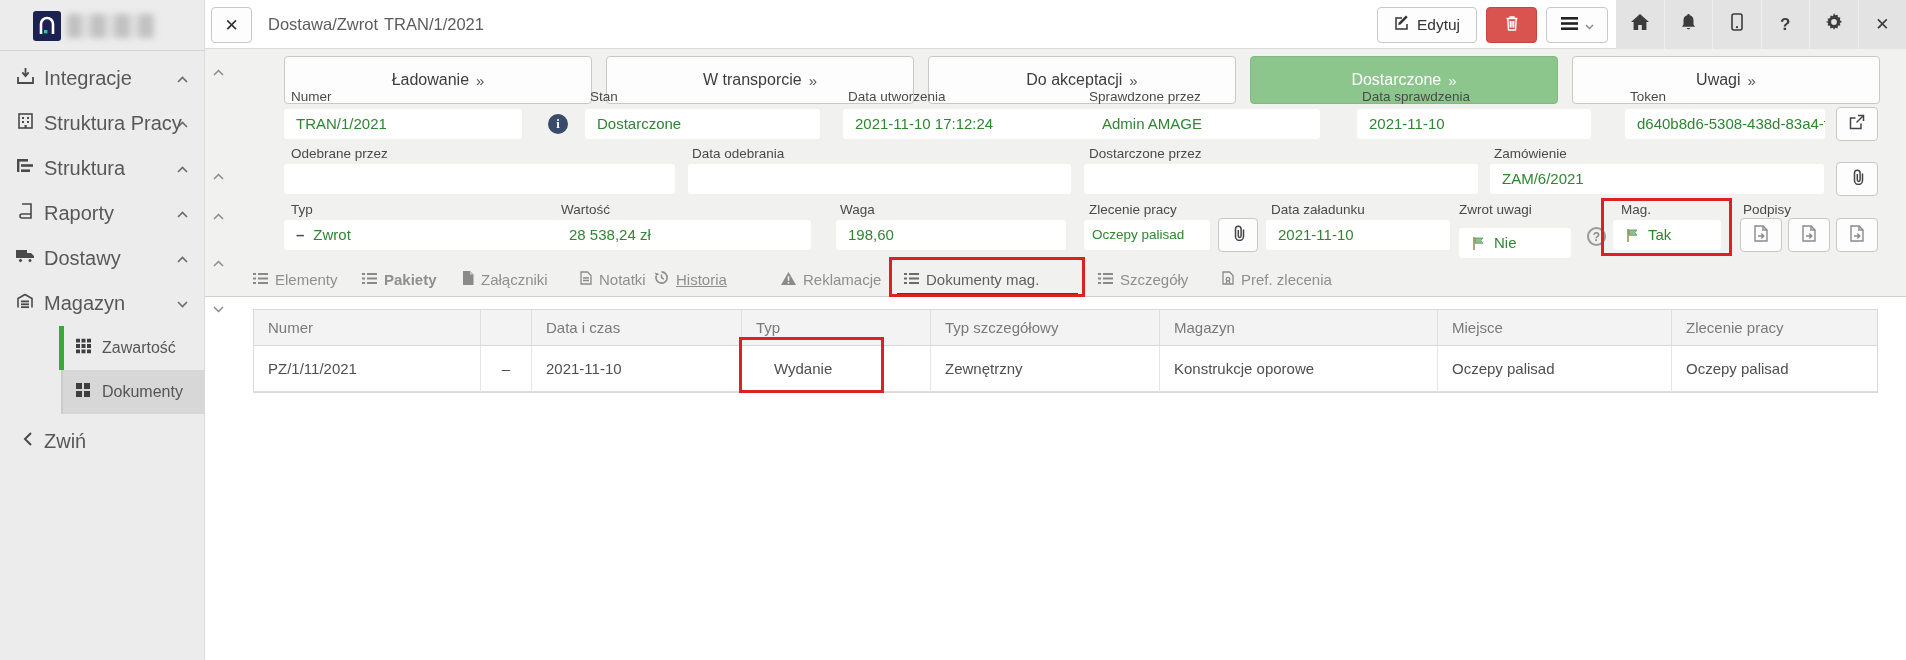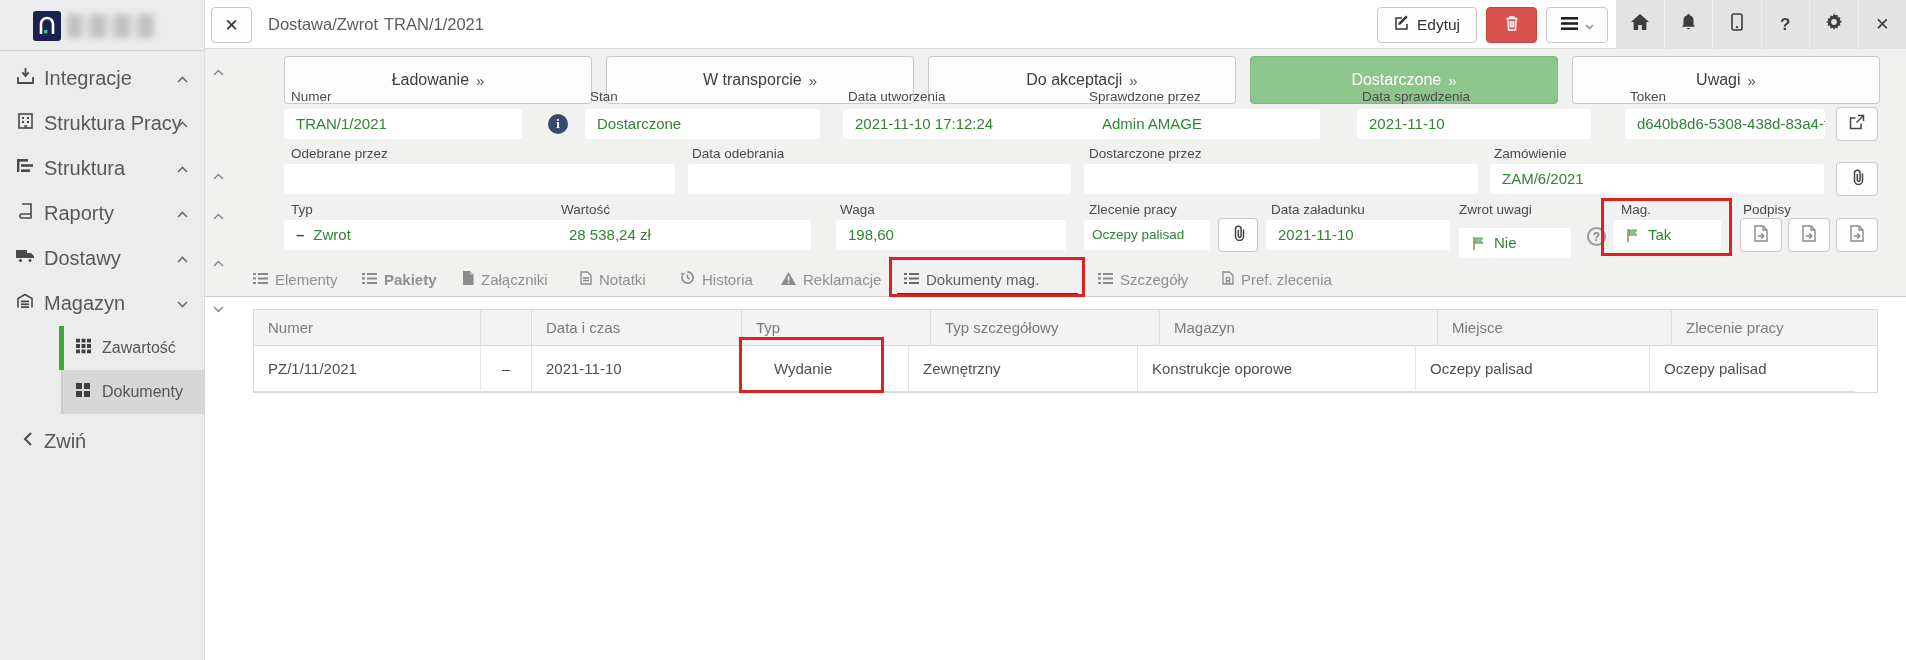--- a/index.html
+++ b/index.html
@@ -472,21 +472,21 @@
         </svg></span>
     <span>Załączniki</span>
   </div>
   <div class="abs tab" style="left:580px;">
     <span><svg width="12" height="14" viewBox="0 0 12 14" fill="none" stroke="#8a8a8a" stroke-width="1.3">
           <path d="M1 1 h6.5 l3.5 3.5 V13 H1 z"></path>
           <path d="M3 7 h6 M3 9.5 h6"></path>
         </svg></span>
     <span>Notatki</span>
   </div>
-  <div class="abs tab" style="left:680px;">
+  <div class="abs tab" style="left:654px;text-decoration:underline;">
     <span><svg width="15" height="15" viewBox="0 0 16 16">
           <path d="M8 2 a6 6 0 1 1 -5.7 4.2" fill="none" stroke="#8a8a8a" stroke-width="1.7"></path>
           <path d="M0.6 2.6 l2 3.4 3.2-1.8 z" fill="#8a8a8a"></path>
           <path d="M8 4.8 v3.4 l2.6 1.5" stroke="#8a8a8a" stroke-width="1.5" fill="none"></path>
         </svg></span>
     <span>Historia</span>
   </div>
   <div class="abs tab" style="left:781px;">
     <span><svg width="15" height="13" viewBox="0 0 15 13">
           <path d="M7.5 0 L15 13 H0 Z" fill="#8a8a8a"></path>
@@ -542,21 +542,21 @@
       <div class="th" style="width:189px;">Typ</div>
       <div class="th" style="width:229px;">Typ szczegółowy</div>
       <div class="th" style="width:278px;">Magazyn</div>
       <div class="th" style="width:234px;">Miejsce</div>
       <div class="th" style="width:205px;">Zlecenie pracy</div>
     </div>
     <div class="trow">
       <div class="td" style="width:227px;">PZ/1/11/2021</div>
       <div class="td ctr" style="width:51px;">–</div>
       <div class="td" style="width:210px;">2021-11-10</div>
-      <div class="td" style="width:167px;padding-left:32px;">Wydanie</div>
+      <div class="td" style="width:189px;padding-left:32px;">Wydanie</div>
       <div class="td" style="width:229px;">Zewnętrzny</div>
       <div class="td" style="width:278px;">Konstrukcje oporowe</div>
       <div class="td" style="width:234px;">Oczepy palisad</div>
       <div class="td" style="width:205px;">Oczepy palisad</div>
     </div>
   </div>
   <div class="abs redbox" style="left:739px;top:337px;width:145px;height:56px;"></div>
 
 </div>
 

